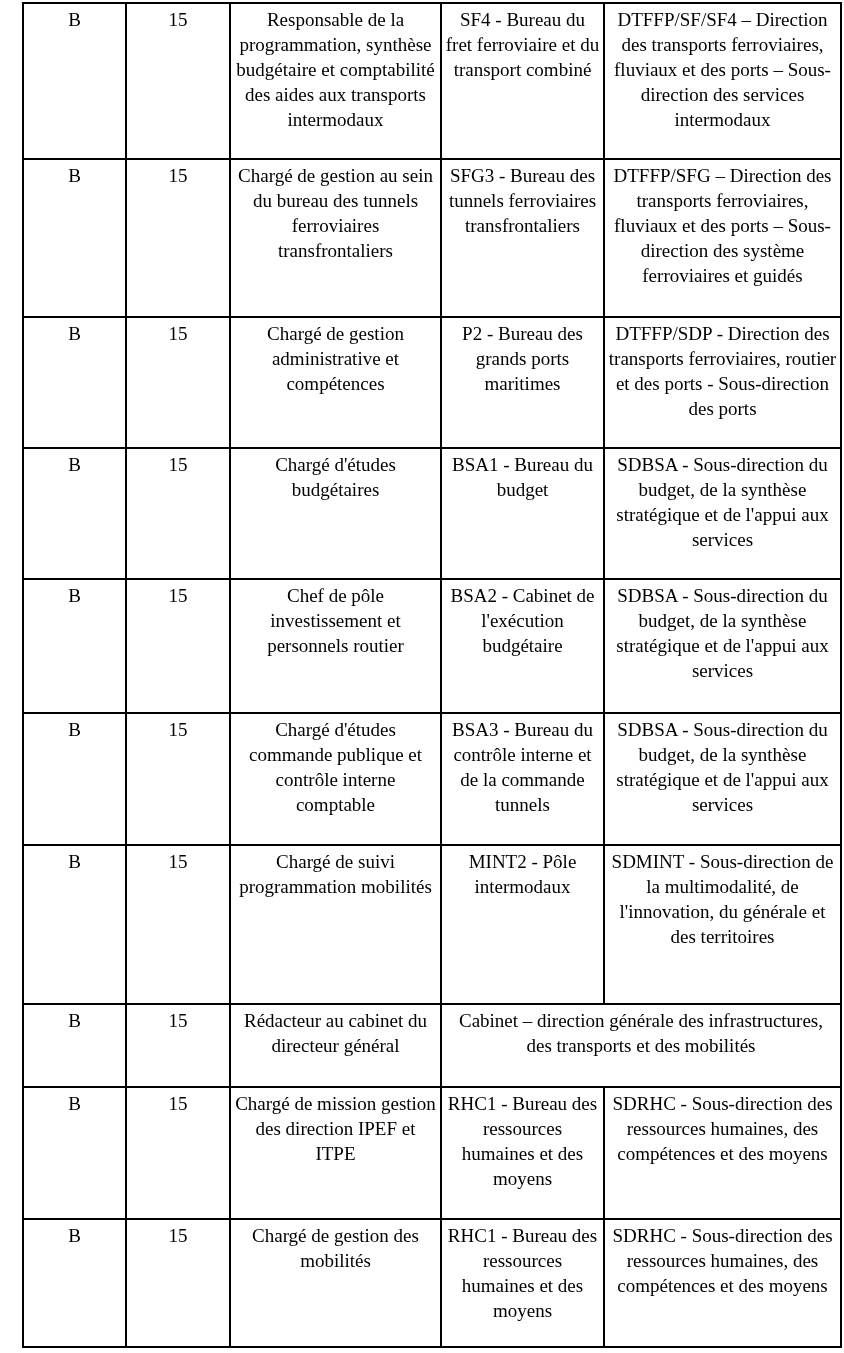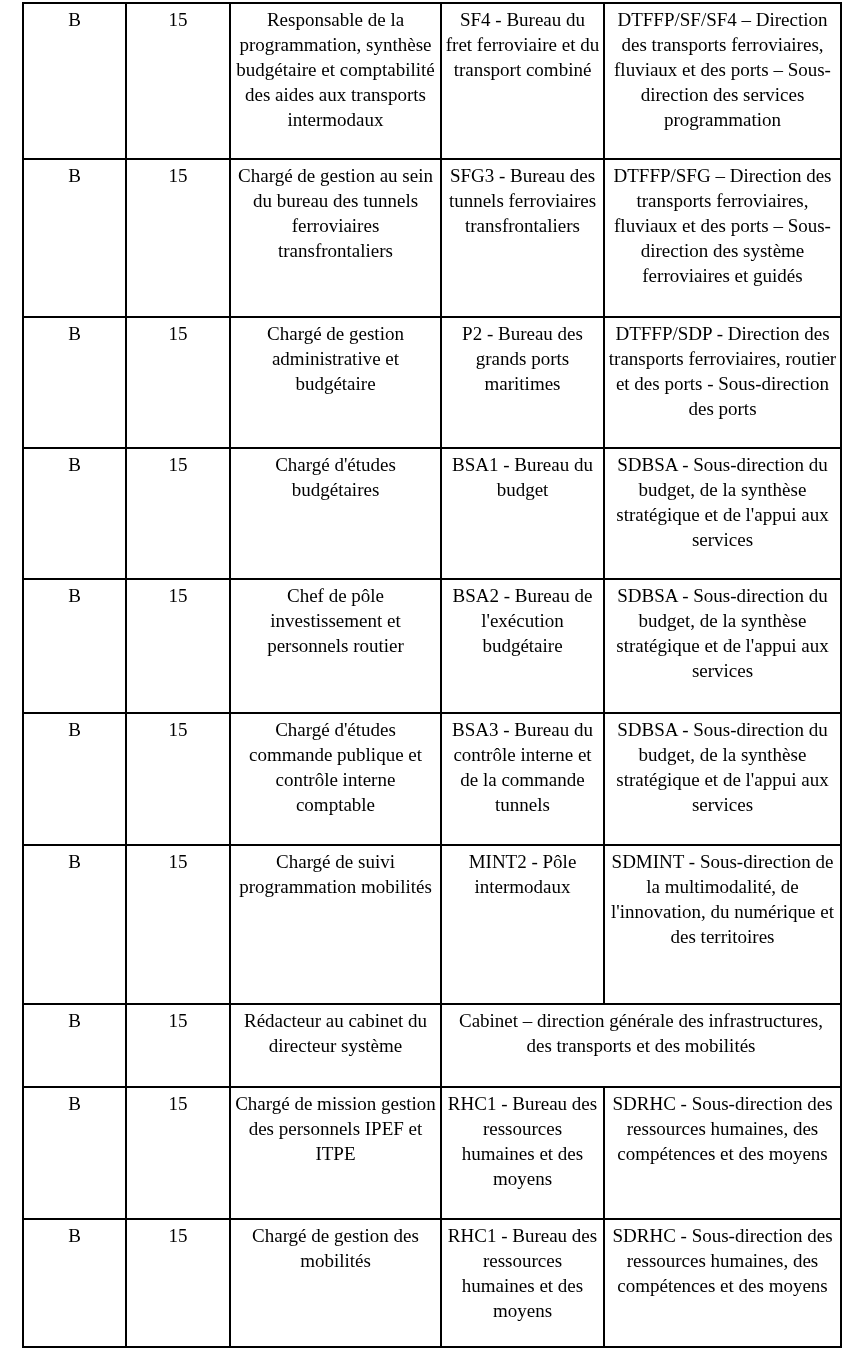--- a/index.html
+++ b/index.html
@@ -53,74 +53,74 @@
         <col class="c3">
         <col class="c4">
         <col class="c5">
     </colgroup>
     <tbody>
       <tr style="height:156px">
         <td>B</td>
         <td>15</td>
         <td>Responsable de la programmation, synthèse budgétaire et comptabilité des aides aux transports intermodaux</td>
         <td>SF4 - Bureau du fret ferroviaire et du transport combiné</td>
-        <td>DTFFP/SF/SF4 – Direction des transports ferroviaires, fluviaux et des ports – Sous-direction des services programmation</td>
+        <td>DTFFP/SF/SF4 – Direction des transports ferroviaires, fluviaux et des ports – Sous-direction des services intermodaux</td>
       </tr>
       <tr style="height:158px">
         <td>B</td>
         <td>15</td>
         <td>Chargé de gestion au sein du bureau des tunnels ferroviaires transfrontaliers</td>
         <td>SFG3 - Bureau des tunnels ferroviaires transfrontaliers</td>
         <td>DTFFP/SFG – Direction des transports ferroviaires, fluviaux et des ports – Sous-direction des système ferroviaires et guidés</td>
       </tr>
       <tr style="height:131px">
         <td>B</td>
         <td>15</td>
-        <td>Chargé de gestion administrative et budgétaire</td>
+        <td>Chargé de gestion administrative et compétences</td>
         <td>P2 - Bureau des grands ports maritimes</td>
         <td>DTFFP/SDP - Direction des transports ferroviaires, routier et des ports - Sous-direction des ports</td>
       </tr>
       <tr style="height:131px">
         <td>B</td>
         <td>15</td>
         <td>Chargé d'études budgétaires</td>
         <td>BSA1 - Bureau du budget</td>
         <td>SDBSA - Sous-direction du budget, de la synthèse stratégique et de l'appui aux services</td>
       </tr>
       <tr style="height:134px">
         <td>B</td>
         <td>15</td>
         <td>Chef de pôle investissement et personnels routier</td>
-        <td>BSA2 - Bureau de l'exécution budgétaire</td>
+        <td>BSA2 - Cabinet de l'exécution budgétaire</td>
         <td>SDBSA - Sous-direction du budget, de la synthèse stratégique et de l'appui aux services</td>
       </tr>
       <tr style="height:132px">
         <td>B</td>
         <td>15</td>
         <td>Chargé d'études commande publique et contrôle interne comptable</td>
         <td>BSA3 - Bureau du contrôle interne et de la commande tunnels</td>
         <td>SDBSA - Sous-direction du budget, de la synthèse stratégique et de l'appui aux services</td>
       </tr>
       <tr style="height:159px">
         <td>B</td>
         <td>15</td>
         <td>Chargé de suivi programmation mobilités</td>
         <td>MINT2 - Pôle intermodaux</td>
-        <td>SDMINT - Sous-direction de la multimodalité, de l'innovation, du numérique et des territoires</td>
+        <td>SDMINT - Sous-direction de la multimodalité, de l'innovation, du générale et des territoires</td>
       </tr>
       <tr style="height:83px">
         <td>B</td>
         <td>15</td>
-        <td>Rédacteur au cabinet du directeur système</td>
+        <td>Rédacteur au cabinet du directeur général</td>
         <td colspan="2">Cabinet – direction générale des infrastructures, des transports et des mobilités</td>
       </tr>
       <tr style="height:132px">
         <td>B</td>
         <td>15</td>
-        <td>Chargé de mission gestion des personnels IPEF et ITPE</td>
+        <td>Chargé de mission gestion des direction IPEF et ITPE</td>
         <td>RHC1 - Bureau des ressources humaines et des moyens</td>
         <td>SDRHC - Sous-direction des ressources humaines, des compétences et des moyens</td>
       </tr>
       <tr style="height:128px">
         <td>B</td>
         <td>15</td>
         <td>Chargé de gestion des mobilités</td>
         <td>RHC1 - Bureau des ressources humaines et des moyens</td>
         <td>SDRHC - Sous-direction des ressources humaines, des compétences et des moyens</td>
       </tr>

